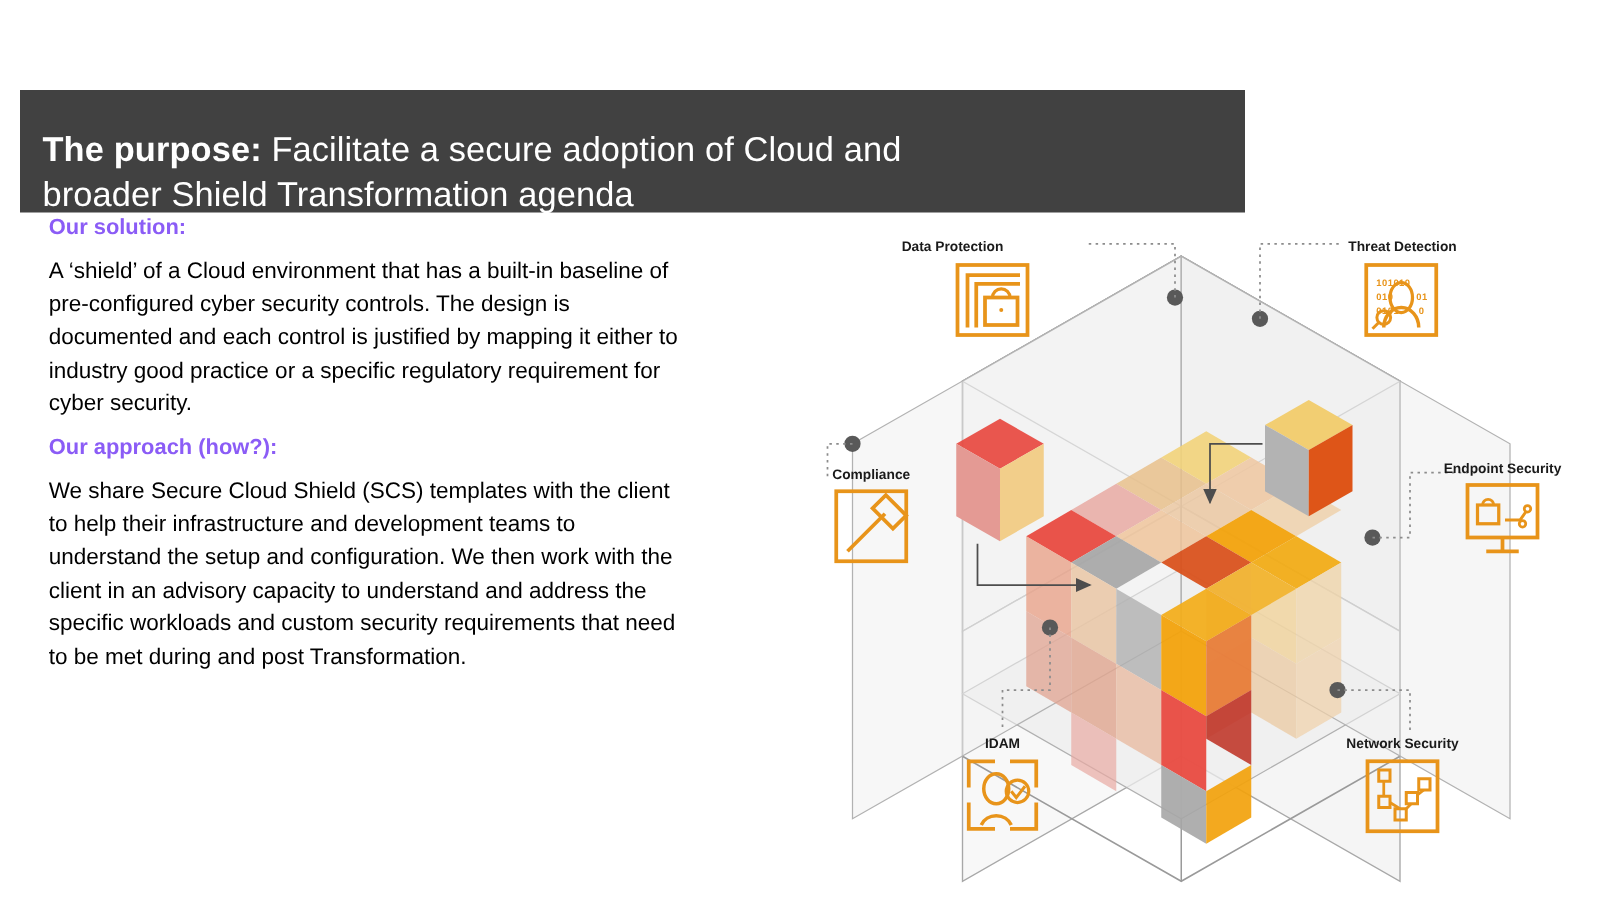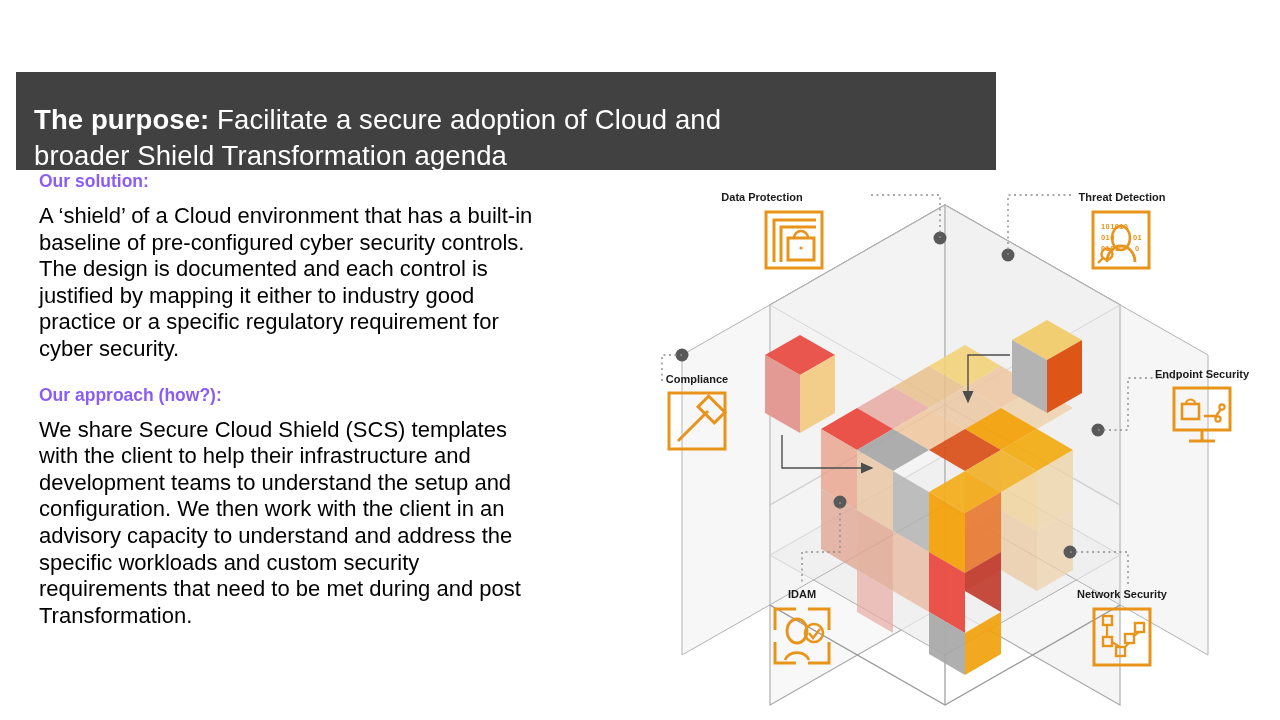--- a/index.html
+++ b/index.html
@@ -46,27 +46,27 @@
     width: 512px;
   }
   .section-heading {
     font-size: 17.5px;
     font-weight: bold;
     color: #8b5cf6;
     margin: 0 0 11px 0;
     line-height: 22px;
   }
   .section-body {
-    font-size: 22px;
+    font-size: 18px;
     color: #000000;
     line-height: 26.6px;
     margin: 0;
   }
   #approach-block {
-    margin-top: 21px;
+    margin-top: 10px;
   }
 
   
   #diagram {
     position: absolute;
     left: 620px;
     top: 150px;
     width: 660px;
     height: 560px;
     font-weight: bold;

